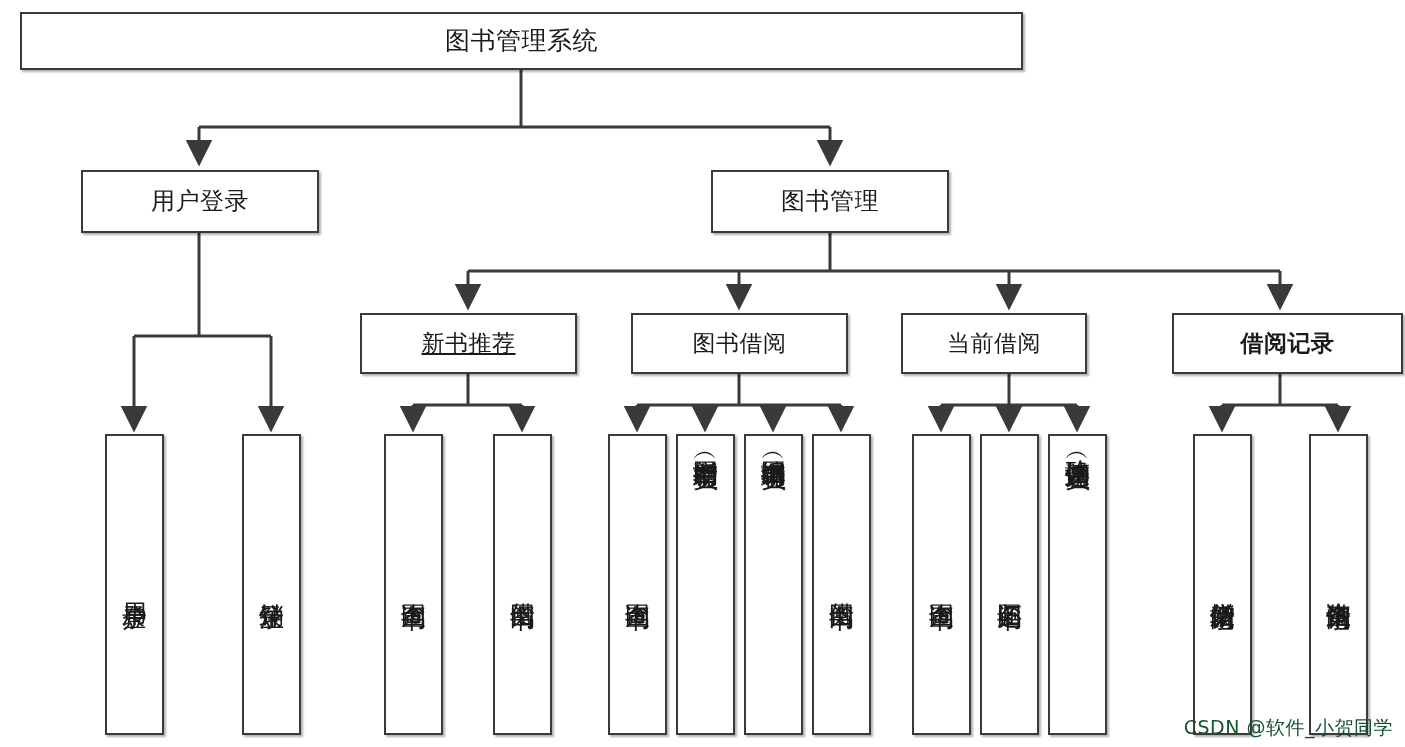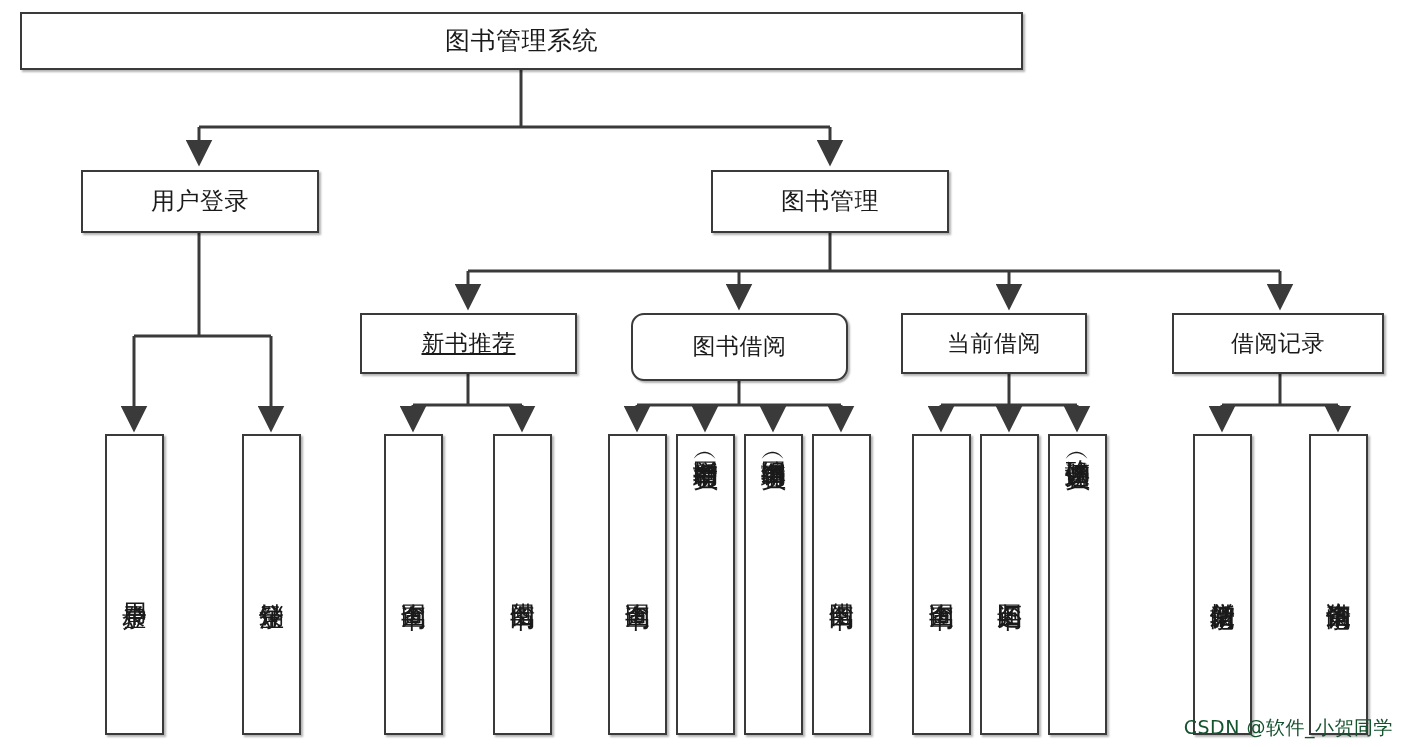--- a/index.html
+++ b/index.html
@@ -134,29 +134,29 @@
   </div>
 
   <div class="node level2" style="left:711px; top:170px; width:238px; height:63px;">
     <span class="node-label">图书管理</span>
   </div>
 
   <div class="node level3" style="left:360px; top:313px; width:217px; height:61px;text-decoration:underline;">
     <span class="node-label">新书推荐</span>
   </div>
 
-  <div class="node level3" style="left:631px; top:313px; width:217px; height:68px;border-radius:13px;">
+  <div class="node level3" style="left:631px; top:313px; width:217px; height:61px;">
     <span class="node-label">图书借阅</span>
   </div>
 
   <div class="node level3" style="left:901px; top:313px; width:186px; height:61px;">
     <span class="node-label">当前借阅</span>
   </div>
 
-  <div class="node level3" style="left:1172px; top:313px; width:212px; height:61px;">
+  <div class="node level3" style="left:1172px; top:313px; width:231px; height:61px;font-weight:bold;">
     <span class="node-label">借阅记录</span>
   </div>
 
   <div class="node leaf tall-center" style="left:105px; top:434px; width:59px; height:301px;">
     <span class="node-label">用户登录</span>
   </div>
 
   <div class="node leaf tall-center" style="left:242px; top:434px; width:59px; height:301px;">
     <span class="node-label">注销登录</span>
   </div>

